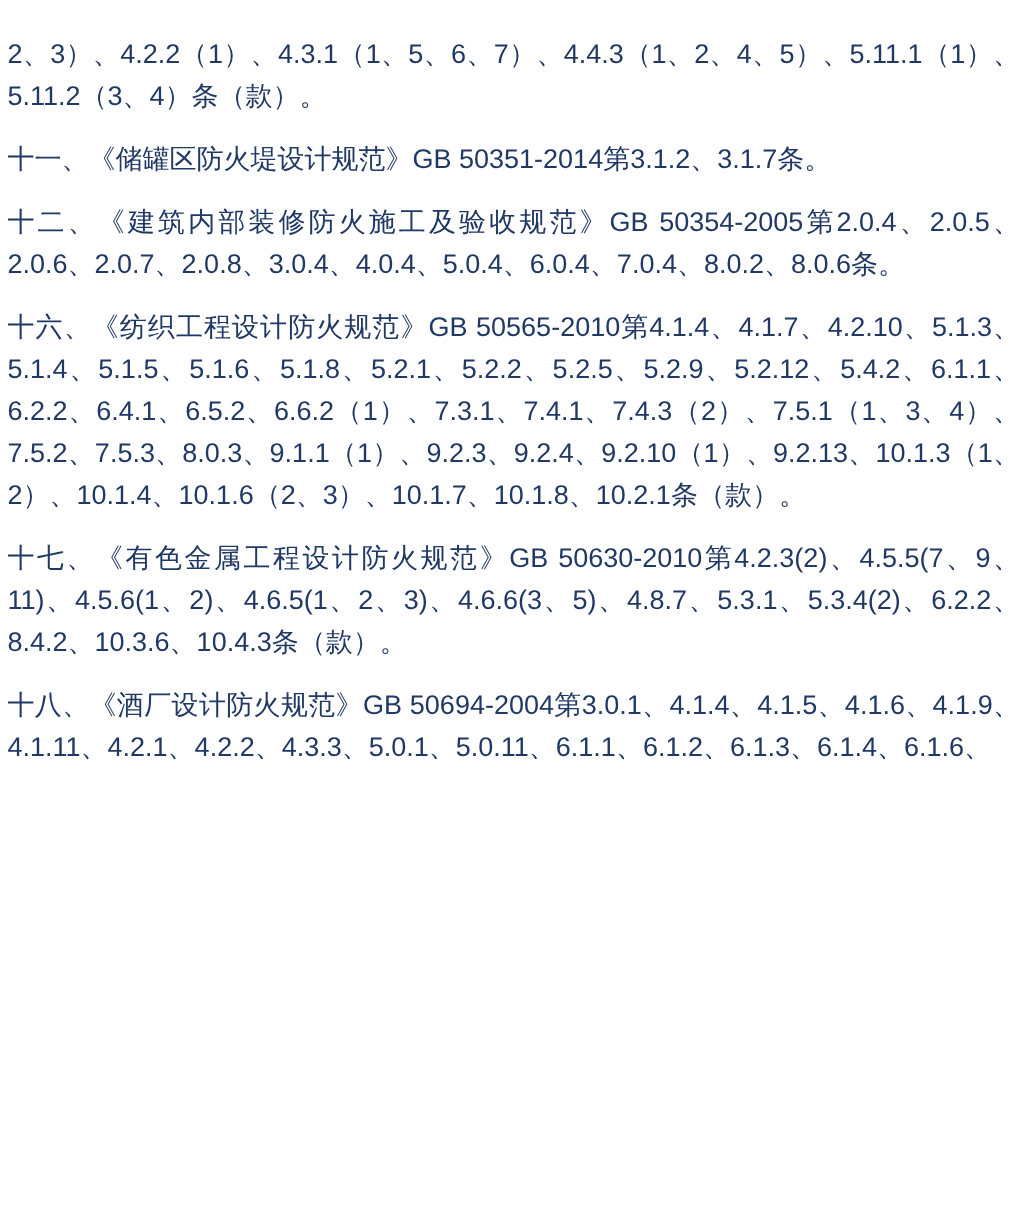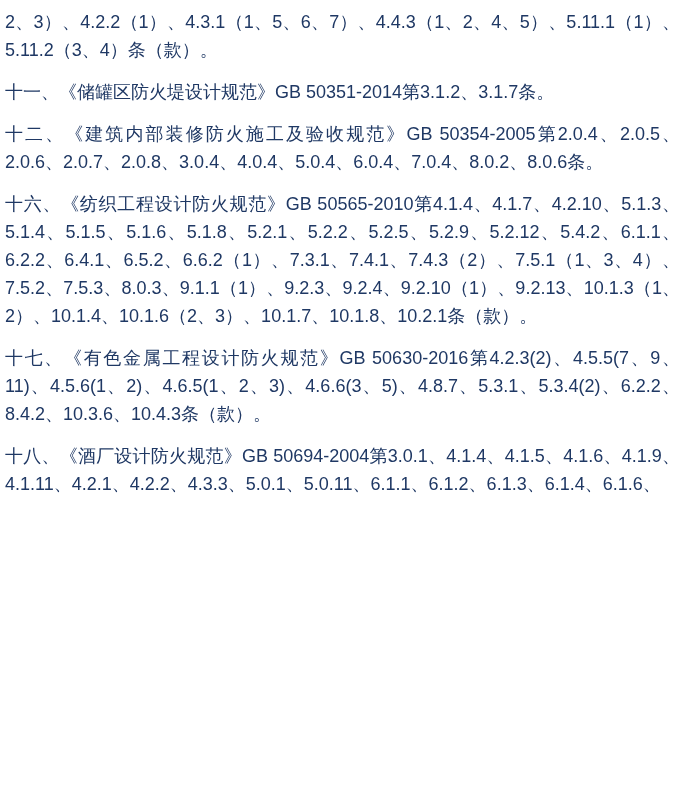--- a/index.html
+++ b/index.html
@@ -18,21 +18,21 @@
     min-height: 805px;
     padding: 8px 6px 0 5px;
     font-family: "Liberation Sans", sans-serif;
     font-size: 18px;
     line-height: 28px;
     color: #1f3864;
     text-align: justify;
     text-justify: inter-ideograph;
   }
   .para {
-    margin: 0 0 14px 0;
+    margin: 14px 0 14px 0;
   }
   .para span {
     white-space: pre-wrap;
   }
 </style>
 </head>
 <body>
 
 <main class="page" style="color: rgb(31, 56, 100); background: rgb(255, 255, 255);">
 
@@ -41,17 +41,17 @@
 
   <p class="para"><span>十一、</span><span>《储罐区防火堤设计规范》</span><span>GB 50351-2014</span><span>第3.1.2、3.1.7条。</span></p>
 
   <p class="para"><span>十二、</span><span>《建筑内部装修防火施工及验收规范》</span><span>GB 50354-2005</span><span>第2.0.4、2.0.5、2.0.6、2.0.7、2.0.8、3.0.4、4.0.4、5.0.4、6.0.4、7.0.4、8.0.2、8.0.6条。</span></p>
 
 
 
 
   <p class="para"><span>十六、</span><span>《纺织工程设计防火规范》</span><span>GB 50565-2010</span><span>第4.1.4、4.1.7、4.2.10、5.1.3、5.1.4、5.1.5、5.1.6、5.1.8、5.2.1、5.2.2、5.2.5、5.2.9、5.2.12、5.4.2、6.1.1、6.2.2、6.4.1、6.5.2、6.6.2（1）、7.3.1、7.4.1、7.4.3（2）、7.5.1（1、3、4）、7.5.2、7.5.3、8.0.3、9.1.1（1）、9.2.3、9.2.4、9.2.10（1）、9.2.13、10.1.3（1、2）、10.1.4、10.1.6（2、3）、10.1.7、10.1.8、10.2.1条（款）。</span></p>
 
-  <p class="para"><span>十七、</span><span>《有色金属工程设计防火规范》</span><span>GB 50630-2016</span><span>第4.2.3(2)、4.5.5(7、9、11)、4.5.6(1、2)、4.6.5(1、2、3)、4.6.6(3、5)、4.8.7、5.3.1、5.3.4(2)、6.2.2、8.4.2、10.3.6、10.4.3条（款）。</span></p>
+  <p class="para"><span>十七、</span><span>《有色金属工程设计防火规范》</span><span>GB 50630-2010</span><span>第4.2.3(2)、4.5.5(7、9、11)、4.5.6(1、2)、4.6.5(1、2、3)、4.6.6(3、5)、4.8.7、5.3.1、5.3.4(2)、6.2.2、8.4.2、10.3.6、10.4.3条（款）。</span></p>
 
   <p class="para"><span>十八、</span><span>《酒厂设计防火规范》</span><span>GB 50694-2004</span><span>第3.0.1、4.1.4、4.1.5、4.1.6、4.1.9、4.1.11、4.2.1、4.2.2、4.3.3、5.0.1、5.0.11、6.1.1、6.1.2、6.1.3、6.1.4、6.1.6、</span></p>
 
 </main>
 
 </body></html>

